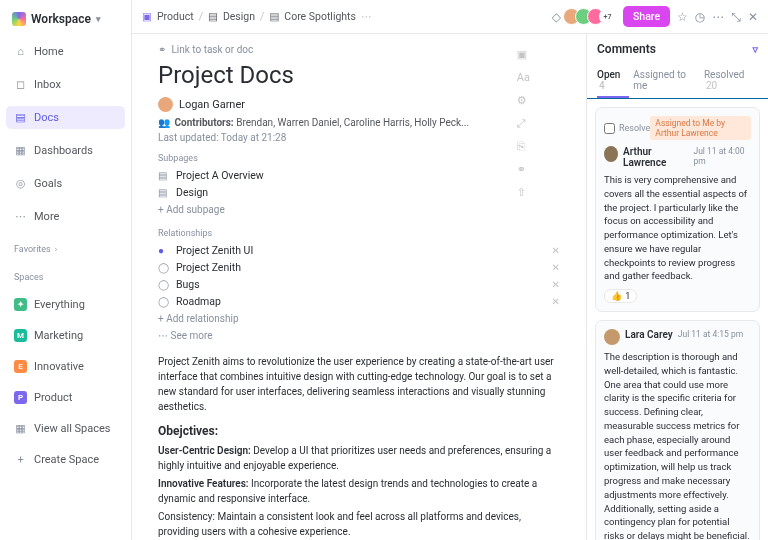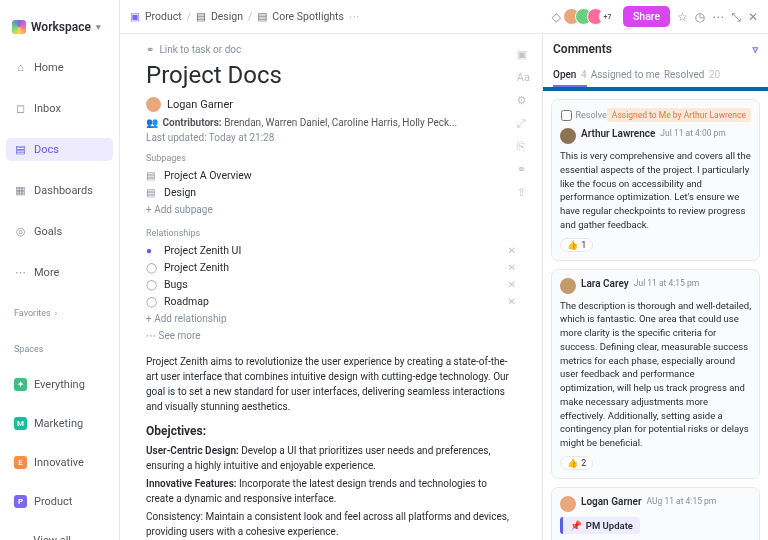--- a/index.html
+++ b/index.html
@@ -1,18 +1,18 @@
 <!DOCTYPE html>
 <html><head>
 <meta charset="utf-8">
 <style>
 *{margin:0;padding:0;box-sizing:border-box;font-family:-apple-system,BlinkMacSystemFont,"Segoe UI",Roboto,sans-serif}
 body{width:768px;height:540px;overflow:hidden;background:#fff;font-size:11px;color:#2a2e34}
 .app{display:flex;height:100%}
-.sidebar{width:120px;border-right:1px solid #e8e8e8;padding:16px 6px;display:flex;flex-direction:column;gap:18px}
+.sidebar{width:132px;border-right:1px solid #e8e8e8;padding:8px 6px;display:flex;flex-direction:column;gap:10px}
 .ws-header{display:flex;align-items:center;gap:5px;padding:4px 6px;font-weight:600;font-size:12px}
 .ws-logo{width:14px;height:14px;background:conic-gradient(#7b68ee,#ff6b9d,#ffd93d,#6bcf7f,#7b68ee);border-radius:3px}
 .nav-item{display:flex;align-items:center;gap:7px;padding:5px 8px;border-radius:5px;cursor:pointer;color:#54575d;font-size:11px}
 .nav-item.active{background:#eeebff;color:#5e5ce6}
 .nav-icon{width:13px;height:13px;display:flex;align-items:center;justify-content:center;color:#87909e;font-size:11px}
 .nav-item.active .nav-icon{color:#5e5ce6}
 .section-label{font-size:9px;color:#87909e;padding:6px 8px 2px;display:flex;align-items:flex-end;gap:4px}
 .space-item{display:flex;align-items:center;gap:7px;padding:4px 8px;cursor:pointer;font-size:11px;color:#54575d}
 .space-sq{width:13px;height:13px;border-radius:3px;font-size:8px;color:#fff;display:flex;align-items:center;justify-content:center;font-weight:600}
 .main{flex:1;display:flex;flex-direction:column;overflow:hidden}
@@ -40,23 +40,23 @@
 .sub-ic{width:12px;color:#87909e;font-size:10px}
 .add-item{color:#87909e;font-size:10px;padding:3px 0;cursor:pointer}
 .rel-item{display:flex;align-items:center;justify-content:space-between;padding:2px 0}
 .rel-left{display:flex;align-items:center;gap:6px;font-size:10.5px}
 .rel-x{color:#c4c4c4;font-size:10px;cursor:pointer}
 .body-text{font-size:10px;line-height:1.5;color:#2a2e34;margin-bottom:10px}
 .h3{font-size:12px;font-weight:700;margin:8px 0 5px}
 .obj-item{font-size:10px;line-height:1.5;margin-bottom:3px}
 .obj-item b{font-weight:600}
 .doc-tools{position:absolute;right:238px;top:48px;display:flex;flex-direction:column;gap:10px;color:#c4c4c4;font-size:11px}
-.comments{width:226px;border-left:1px solid #e8e8e8;display:flex;flex-direction:column;overflow:hidden}
+.comments{width:182px;border-left:1px solid #e8e8e8;display:flex;flex-direction:column;overflow:hidden}
 .c-header{padding:8px 10px;display:flex;justify-content:space-between;align-items:center;font-weight:600;font-size:12px}
-.c-tabs{display:flex;gap:4px;padding:0 10px;border-bottom:4px solid #0369a1;font-size:10px}
+.c-tabs{display:flex;gap:4px;padding:0 10px;border-bottom:1px solid #0369a1;font-size:10px}
 .c-tab{padding:5px 0;color:#87909e;cursor:pointer}
 .c-tab.active{color:#2a2e34;border-bottom:2px solid #7b68ee;font-weight:500}
 .c-tab .count{color:#c4c4c4;margin-left:2px}
 .c-list{flex:1;overflow-y:auto;padding:8px}
 .c-card{background:#fafbfc;border:1px solid #e8e8e8;border-radius:7px;padding:8px;margin-bottom:8px}
 .c-card-top{display:flex;justify-content:flex-end;align-items:center;margin-bottom:6px;font-size:9px}
 .resolve{display:flex;align-items:center;gap:4px;color:#87909e}
 .resolve input{width:11px;height:11px}
 .assigned-badge{background:#ffe8d9;color:#d97845;padding:2px 5px;border-radius:3px;font-size:8.5px}
 .c-author{display:flex;gap:5px;margin-bottom:5px}

